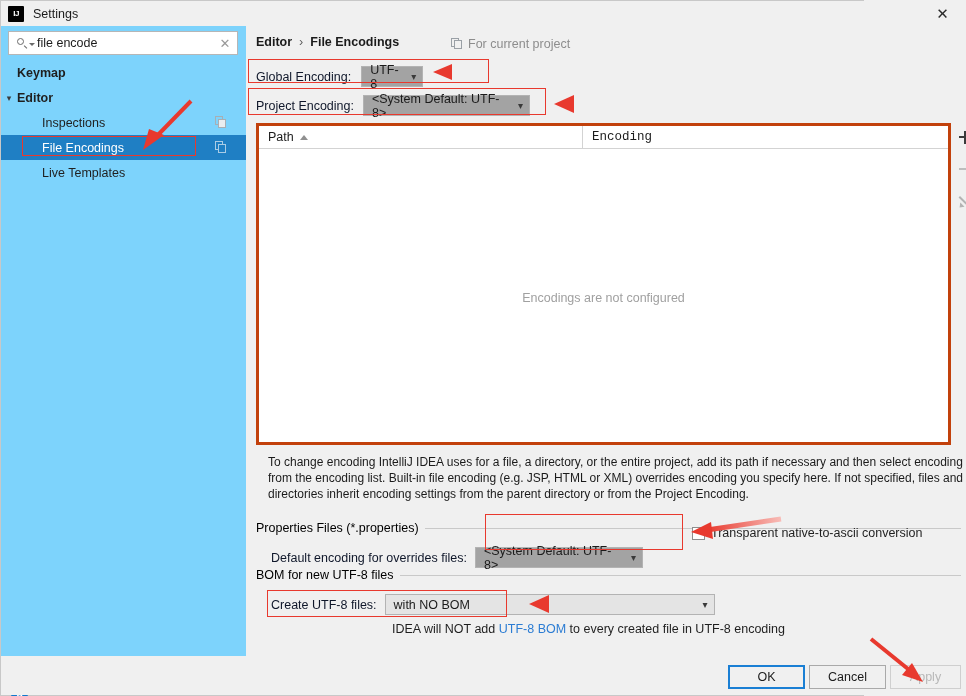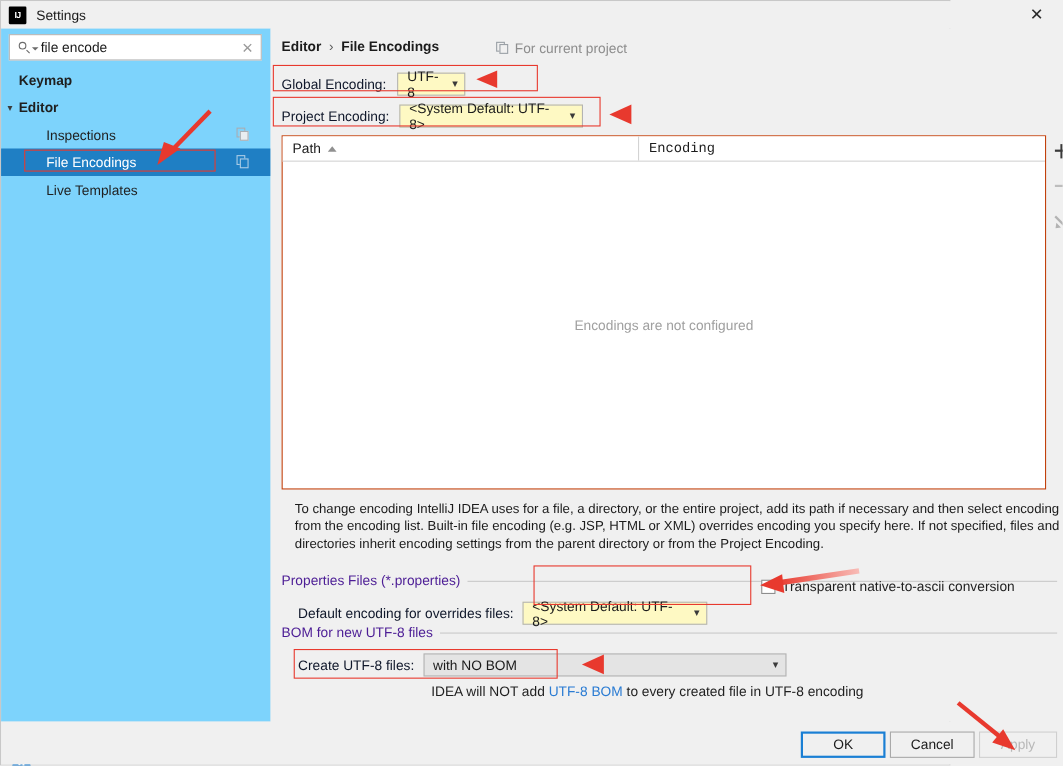--- a/index.html
+++ b/index.html
@@ -175,42 +175,42 @@
     border: 1.2px solid #9aa0a6; box-sizing: border-box; background: #f0f0f0;
   }
 
   .row-line {
     position: absolute; display: flex; align-items: center;
   }
   .fld-label { font-size: 12.5px; color: #0f172a; }
 
   .combo {
     height: 21px;
-    background: #fef9c3;
+    background: #a3a3a3;
     border: 1px solid #b3b3b3;
     box-sizing: border-box;
     display: inline-flex; align-items: center;
     padding: 0 6px 0 8px;
     font-size: 12.5px; color: #1b1b1b;
     cursor: pointer;
     justify-content: space-between;
   }
   .combo .chev {
     margin-left: 8px; color: #3a3a3a; font-size: 10px; line-height: 1;
   }
   .combo.flat {
     background: #e4e4e4;
   }
 
   
   .table-wrap {
     position: absolute; left: 10px; top: 97px;
     width: 695px; height: 322px;
     background: #ffffff;
-    border: 1px solid #c2410c;
+    border: 3px solid #c2410c;
     box-sizing: border-box;
   }
   .tbl-head {
     height: 22px; display: flex; align-items: stretch;
     border-bottom: 1px solid #d3d3d3;
     background: #ffffff;
   }
   .th {
     display: flex; align-items: center;
     padding-left: 9px;
@@ -262,21 +262,21 @@
 
   .desc {
     position: absolute; left: 22px; top: 428px;
     width: 695px;
     font-size: 12px; line-height: 16px; color: #1b1b1b;
   }
 
   
   .group-title {
     position: absolute;
-    font-size: 12.5px; color: #4c1d95;
+    font-size: 12.5px; color: #000000;
     background: #f0f0f0;
     padding-right: 6px;
     z-index: 2;
     text-align: right;
   }
   .group-line {
     position: absolute; height: 1px; background: #c9c9c9;
   }
 
   .checkbox-row {

